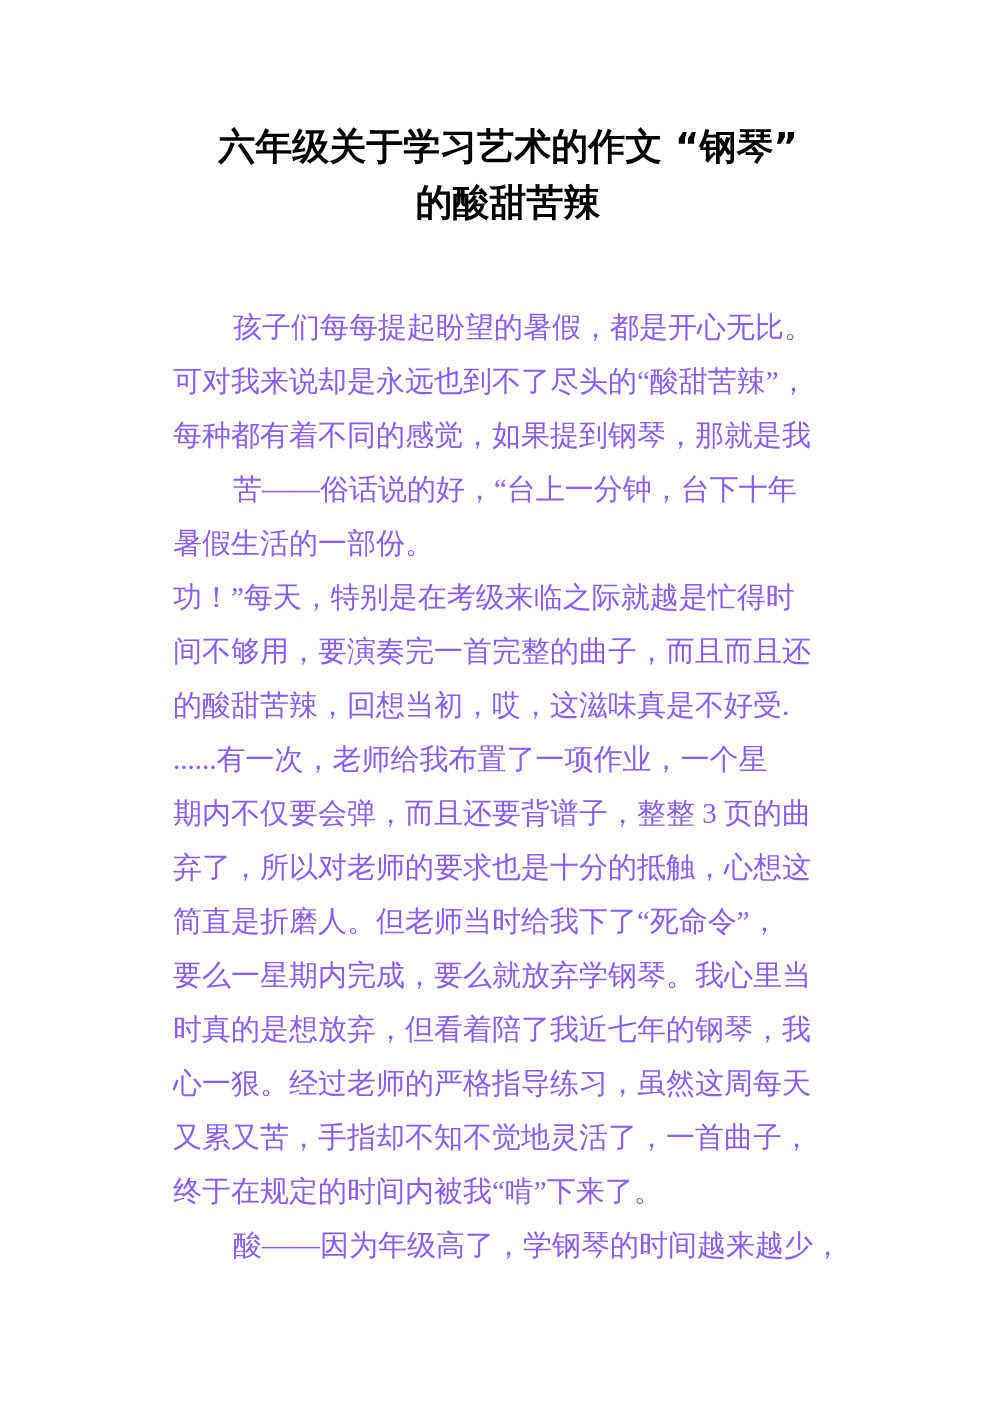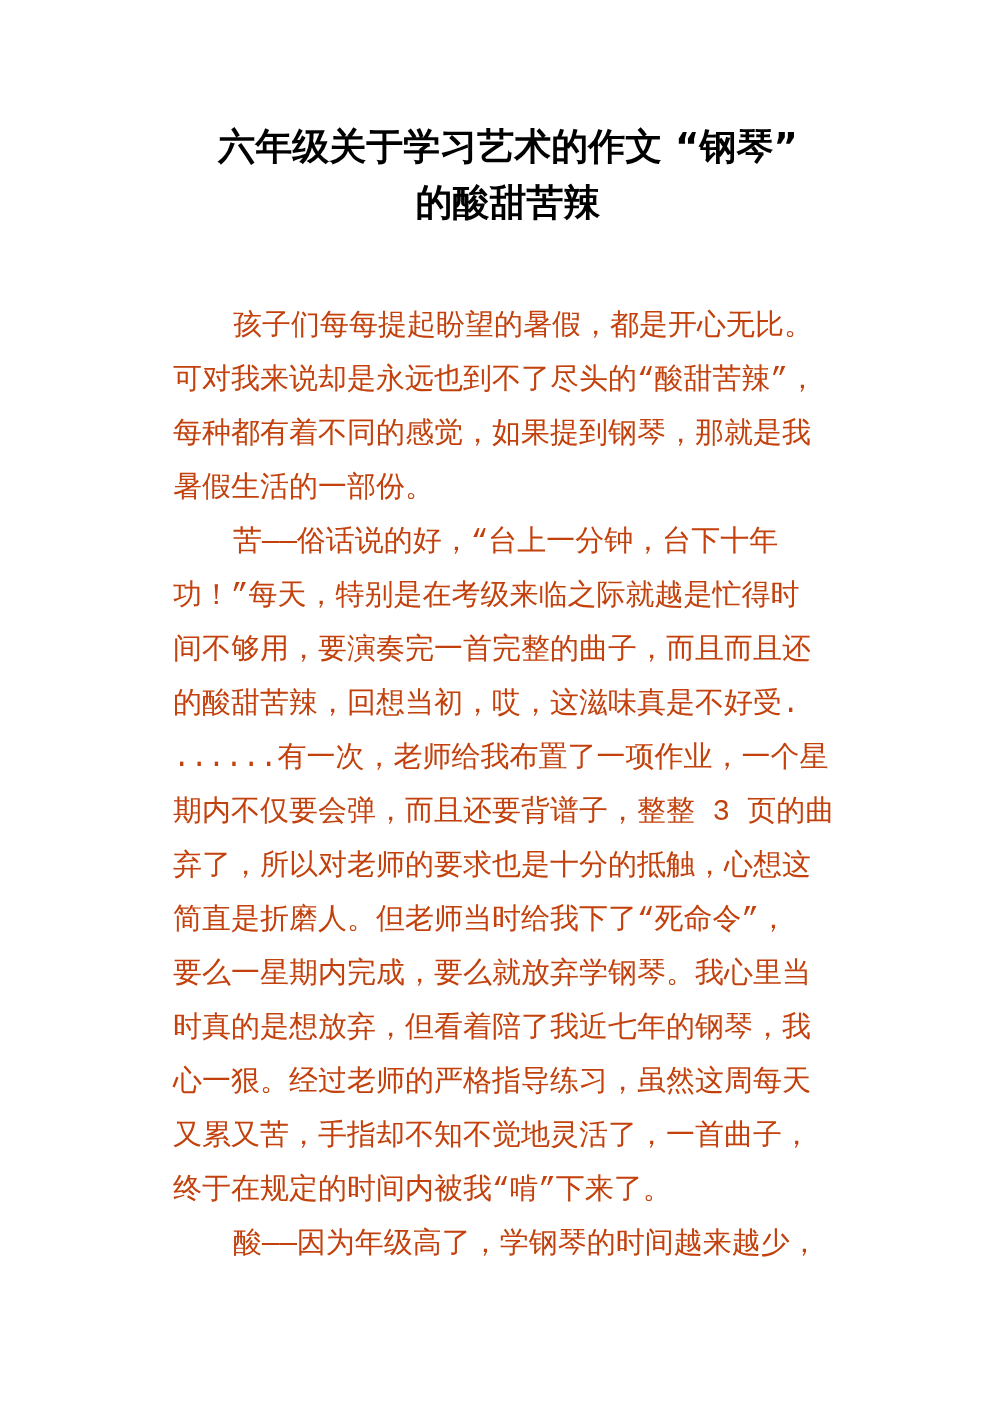--- a/index.html
+++ b/index.html
@@ -33,23 +33,23 @@
       margin: 0;
     }
     .title .line { display: block; white-space: nowrap; }
     .title .line1 { position: absolute; top: 0; left: 0; width: 100%; }
     .title .line2 { position: absolute; top: 56px; left: 0; width: 100%; font-family: Liberation Serif, serif; }
     .body-text {
       position: absolute;
       left: 165px;
       top: 300px;
       width: 680px;
-      font-family: Liberation Mono, monospace;
+      font-family: Liberation Serif, serif;
       font-size: 29px;
-      color: #c2410c;
+      color: #8b5cf6;
     }
     .line {
       display: block;
       height: 54px;
       line-height: 54px;
       white-space: nowrap;
     }
     .indent { padding-left: 60px; }
   </style>
 </head>
@@ -58,22 +58,22 @@
 <div class="page">
   <h1 class="title" style="top:120px;">
     <span class="line line1">六年级关于学习艺术的作文 “钢琴”</span>
     <span class="line line2">的酸甜苦辣</span>
   </h1>
 
   <div class="body-text">
     <span class="line indent">孩子们每每提起盼望的暑假，都是开心无比。</span>
     <span class="line">可对我来说却是永远也到不了尽头的“酸甜苦辣”，</span>
     <span class="line">每种都有着不同的感觉，如果提到钢琴，那就是我</span>
+    <span class="line indent">苦——俗话说的好，“台上一分钟，台下十年</span>
     <span class="line">暑假生活的一部份。</span>
-    <span class="line indent">苦——俗话说的好，“台上一分钟，台下十年</span>
     <span class="line">功！”每天，特别是在考级来临之际就越是忙得时</span>
     <span class="line">间不够用，要演奏完一首完整的曲子，而且而且还</span>
     <span class="line">的酸甜苦辣，回想当初，哎，这滋味真是不好受.</span>
     <span class="line">......有一次，老师给我布置了一项作业，一个星</span>
     <span class="line">期内不仅要会弹，而且还要背谱子，整整 3 页的曲</span>
     <span class="line">弃了，所以对老师的要求也是十分的抵触，心想这</span>
     <span class="line">简直是折磨人。但老师当时给我下了“死命令”，</span>
     <span class="line">要么一星期内完成，要么就放弃学钢琴。我心里当</span>
     <span class="line">时真的是想放弃，但看着陪了我近七年的钢琴，我</span>
     <span class="line">心一狠。经过老师的严格指导练习，虽然这周每天</span>

